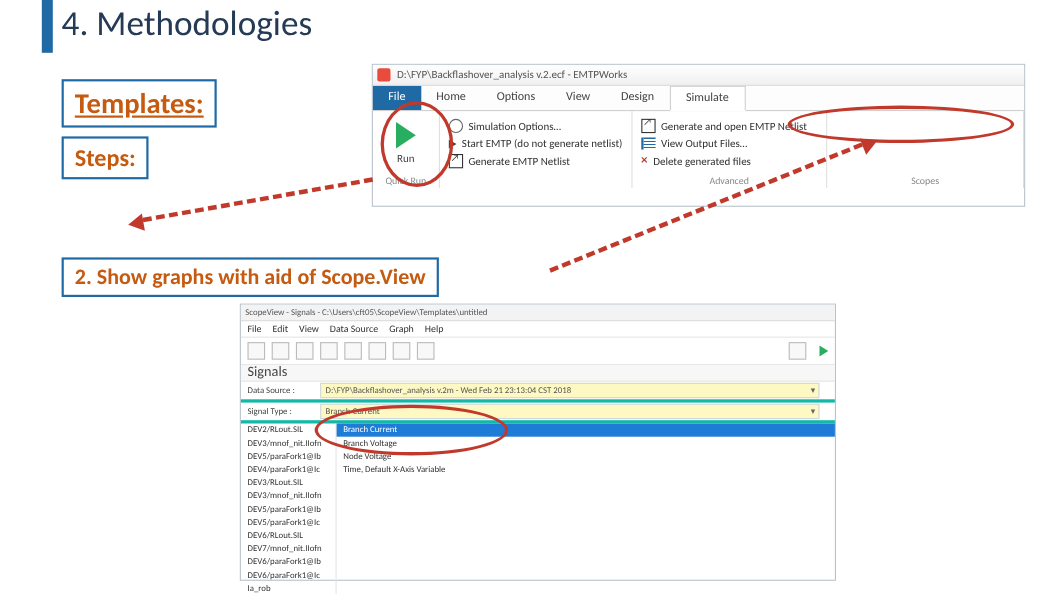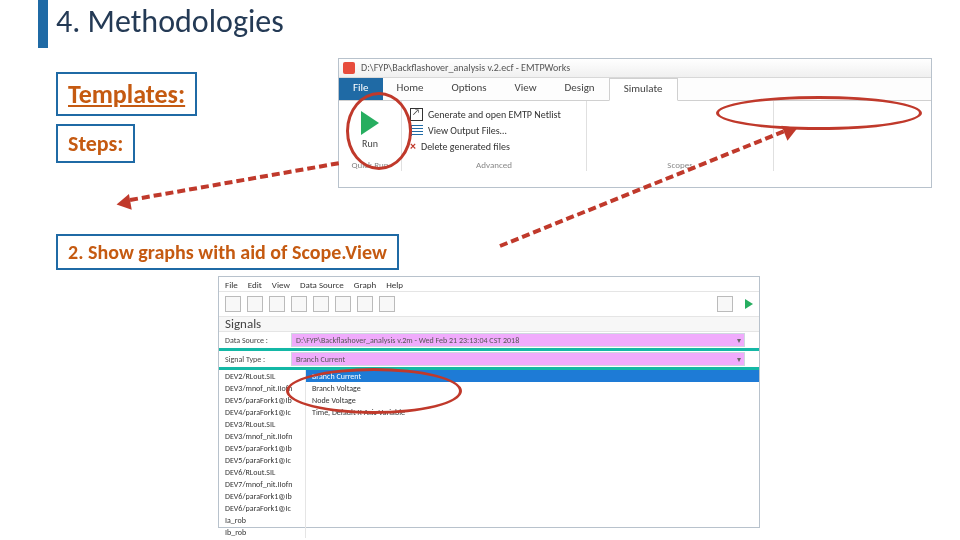--- a/index.html
+++ b/index.html
@@ -50,21 +50,21 @@
 
 .app2{position:absolute;left:218px;top:276px;width:540px;height:250px;border:1px solid #b8c2cc;background:#fff;font-size:9px;color:#333}
 .app2 .titlebar{height:14px;background:#f3f3f3;border-bottom:1px solid #ddd;font-size:8px;padding-left:4px;line-height:14px;color:#555}
 .menubar{height:14px;border-bottom:1px solid #e5e5e5;display:flex;gap:10px;padding-left:6px;font-size:9px;color:#333;align-items:center}
 .tb2{height:20px;border-bottom:1px solid #e5e5e5;display:flex;gap:6px;padding:2px 6px;align-items:center}
 .tb2 .b{width:14px;height:14px;border:1px solid #bbb;background:#f8f8f8}
 .tb2 .tri{width:0;height:0;border-left:8px solid #27ae60;border-top:5px solid transparent;border-bottom:5px solid transparent;margin-left:6px}
 .sect{height:14px;background:#f7f7f7;border-bottom:1px solid #e5e5e5;font-size:13px;padding-left:6px;line-height:14px;color:#444}
 .row{display:flex;height:16px;align-items:center;border-bottom:3px solid #14b8a6}
 .row .lab{width:66px;padding-left:6px;color:#444;font-size:8px}
-.row .val{flex:1;border:1px solid #cfd8e0;height:12px;font-size:8px;padding-left:4px;line-height:12px;color:#555;background:#f0abfc;margin-right:14px;position:relative}
+.row .val{flex:1;border:1px solid #cfd8e0;height:12px;font-size:8px;padding-left:4px;line-height:12px;color:#555;background:#fef9c3;margin-right:14px;position:relative}
 .row .val::after{content:"▾";position:absolute;right:3px;top:0;color:#666;font-size:8px}
 .siglist{display:flex;font-size:8px}
 .siglist .names{width:86px;border-right:1px solid #e5e5e5}
 .siglist .types{flex:1}
 .siglist .line{height:12px;padding-left:6px;line-height:12px;white-space:nowrap;overflow:hidden}
 .siglist .sel{background:#1e7bd6;color:#fff}
 .ell.e3{left:286px;top:368px;width:170px;height:40px}
 </style>
 </head>
 <body>
@@ -86,20 +86,36 @@
     <div class="tab">View</div>
     <div class="tab">Design</div>
     <div class="tab active">Simulate</div>
   </div>
   <div class="ribbon">
     <div class="group runbtn">
       <div class="bigtri"></div>
       <div class="rl">Run</div>
       <div class="glabel">Quick Run</div>
     </div>
+    <div class="group" style="width:158px">
+      <div class="vlist">
+        <div class="item">
+              <span class="ic gear"></span>
+              <span>Simulation Options…</span>
+            </div>
+        <div class="item">
+              <span class="ic play"></span>
+              <span>Start EMTP (do not generate netlist)</span>
+            </div>
+        <div class="item">
+              <span class="ic ext"></span>
+              <span>Generate EMTP Netlist</span>
+            </div>
+      </div>
+    </div>
     <div class="group" style="width:168px">
       <div class="vlist">
         <div class="item">
               <span class="ic ext"></span>
               <span>Generate and open EMTP Netlist</span>
             </div>
         <div class="item">
               <span class="ic list"></span>
               <span>View Output Files…</span>
             </div>
@@ -115,20 +131,21 @@
     </div>
   </div>
 </div>
 
 <div class="ell e1"></div>
 <div class="ell e2"></div>
 <div class="arrow a1"></div>
 <div class="arrow rev a2"></div>
 
 <div class="app2">
+  <div class="titlebar">ScopeView - Signals - C:\Users\cft05\ScopeView\Templates\untitled</div>
   <div class="menubar">
     <span>File</span>
     <span>Edit</span>
     <span>View</span>
     <span>Data Source</span>
     <span>Graph</span>
     <span>Help</span>
   </div>
   <div class="tb2">
     <span class="b"></span>

